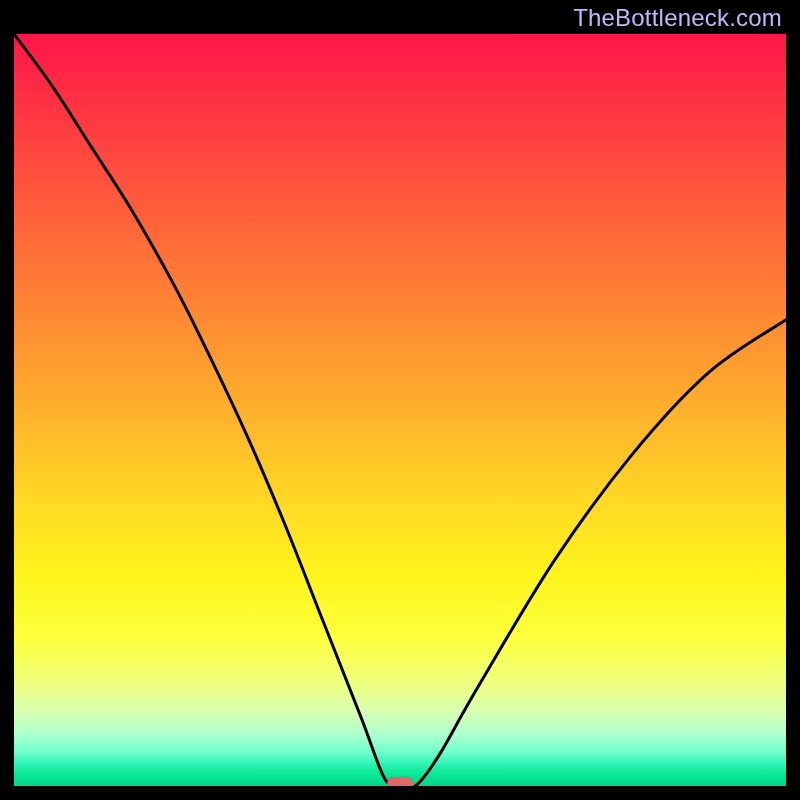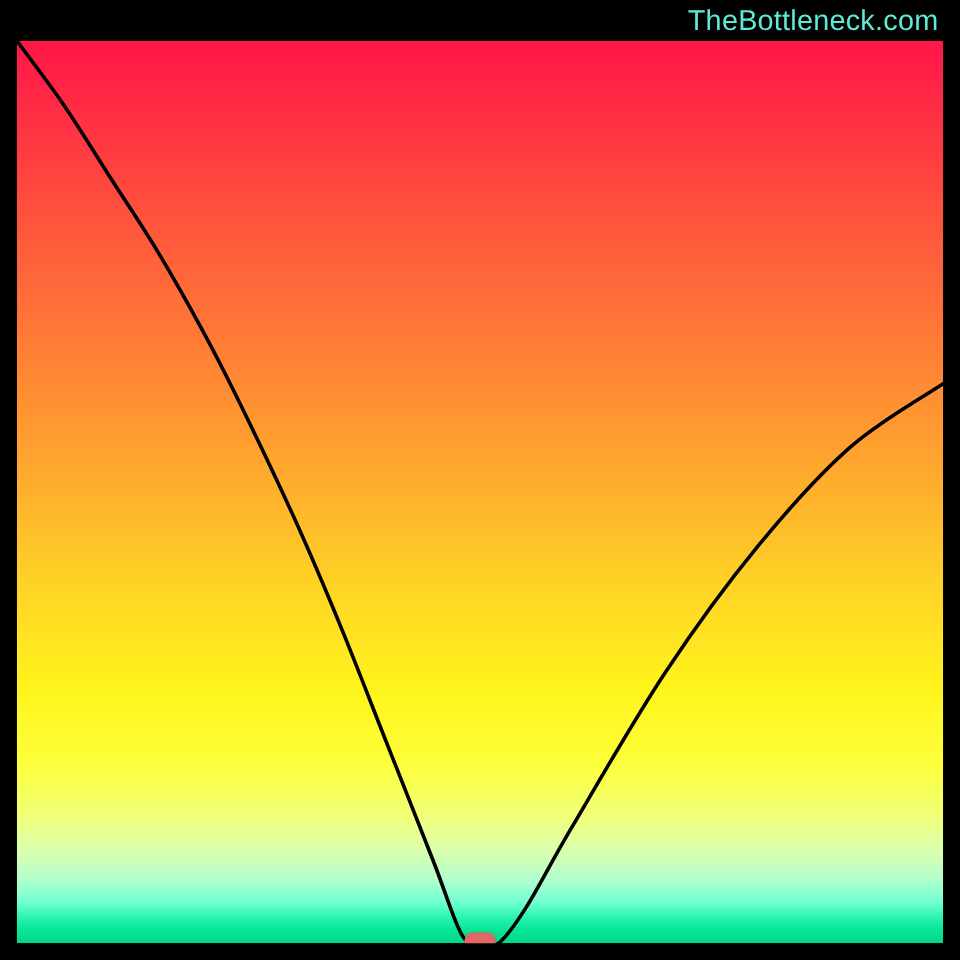--- a/index.html
+++ b/index.html
@@ -15,21 +15,21 @@
     width: 800px;
     height: 800px;
     background: #000;
   }
   .watermark {
     position: absolute;
     top: 4px;
     right: 18px;
     font-family: Arial, Helvetica, sans-serif;
     font-size: 24px;
-    color: #5eead4;
+    color: #c4b5fd;
     letter-spacing: 0.2px;
     font-weight: 500;
     user-select: none;
   }
   .plot {
     position: absolute;
     left: 14px;
     top: 34px;
     width: 772px;
     height: 752px;

